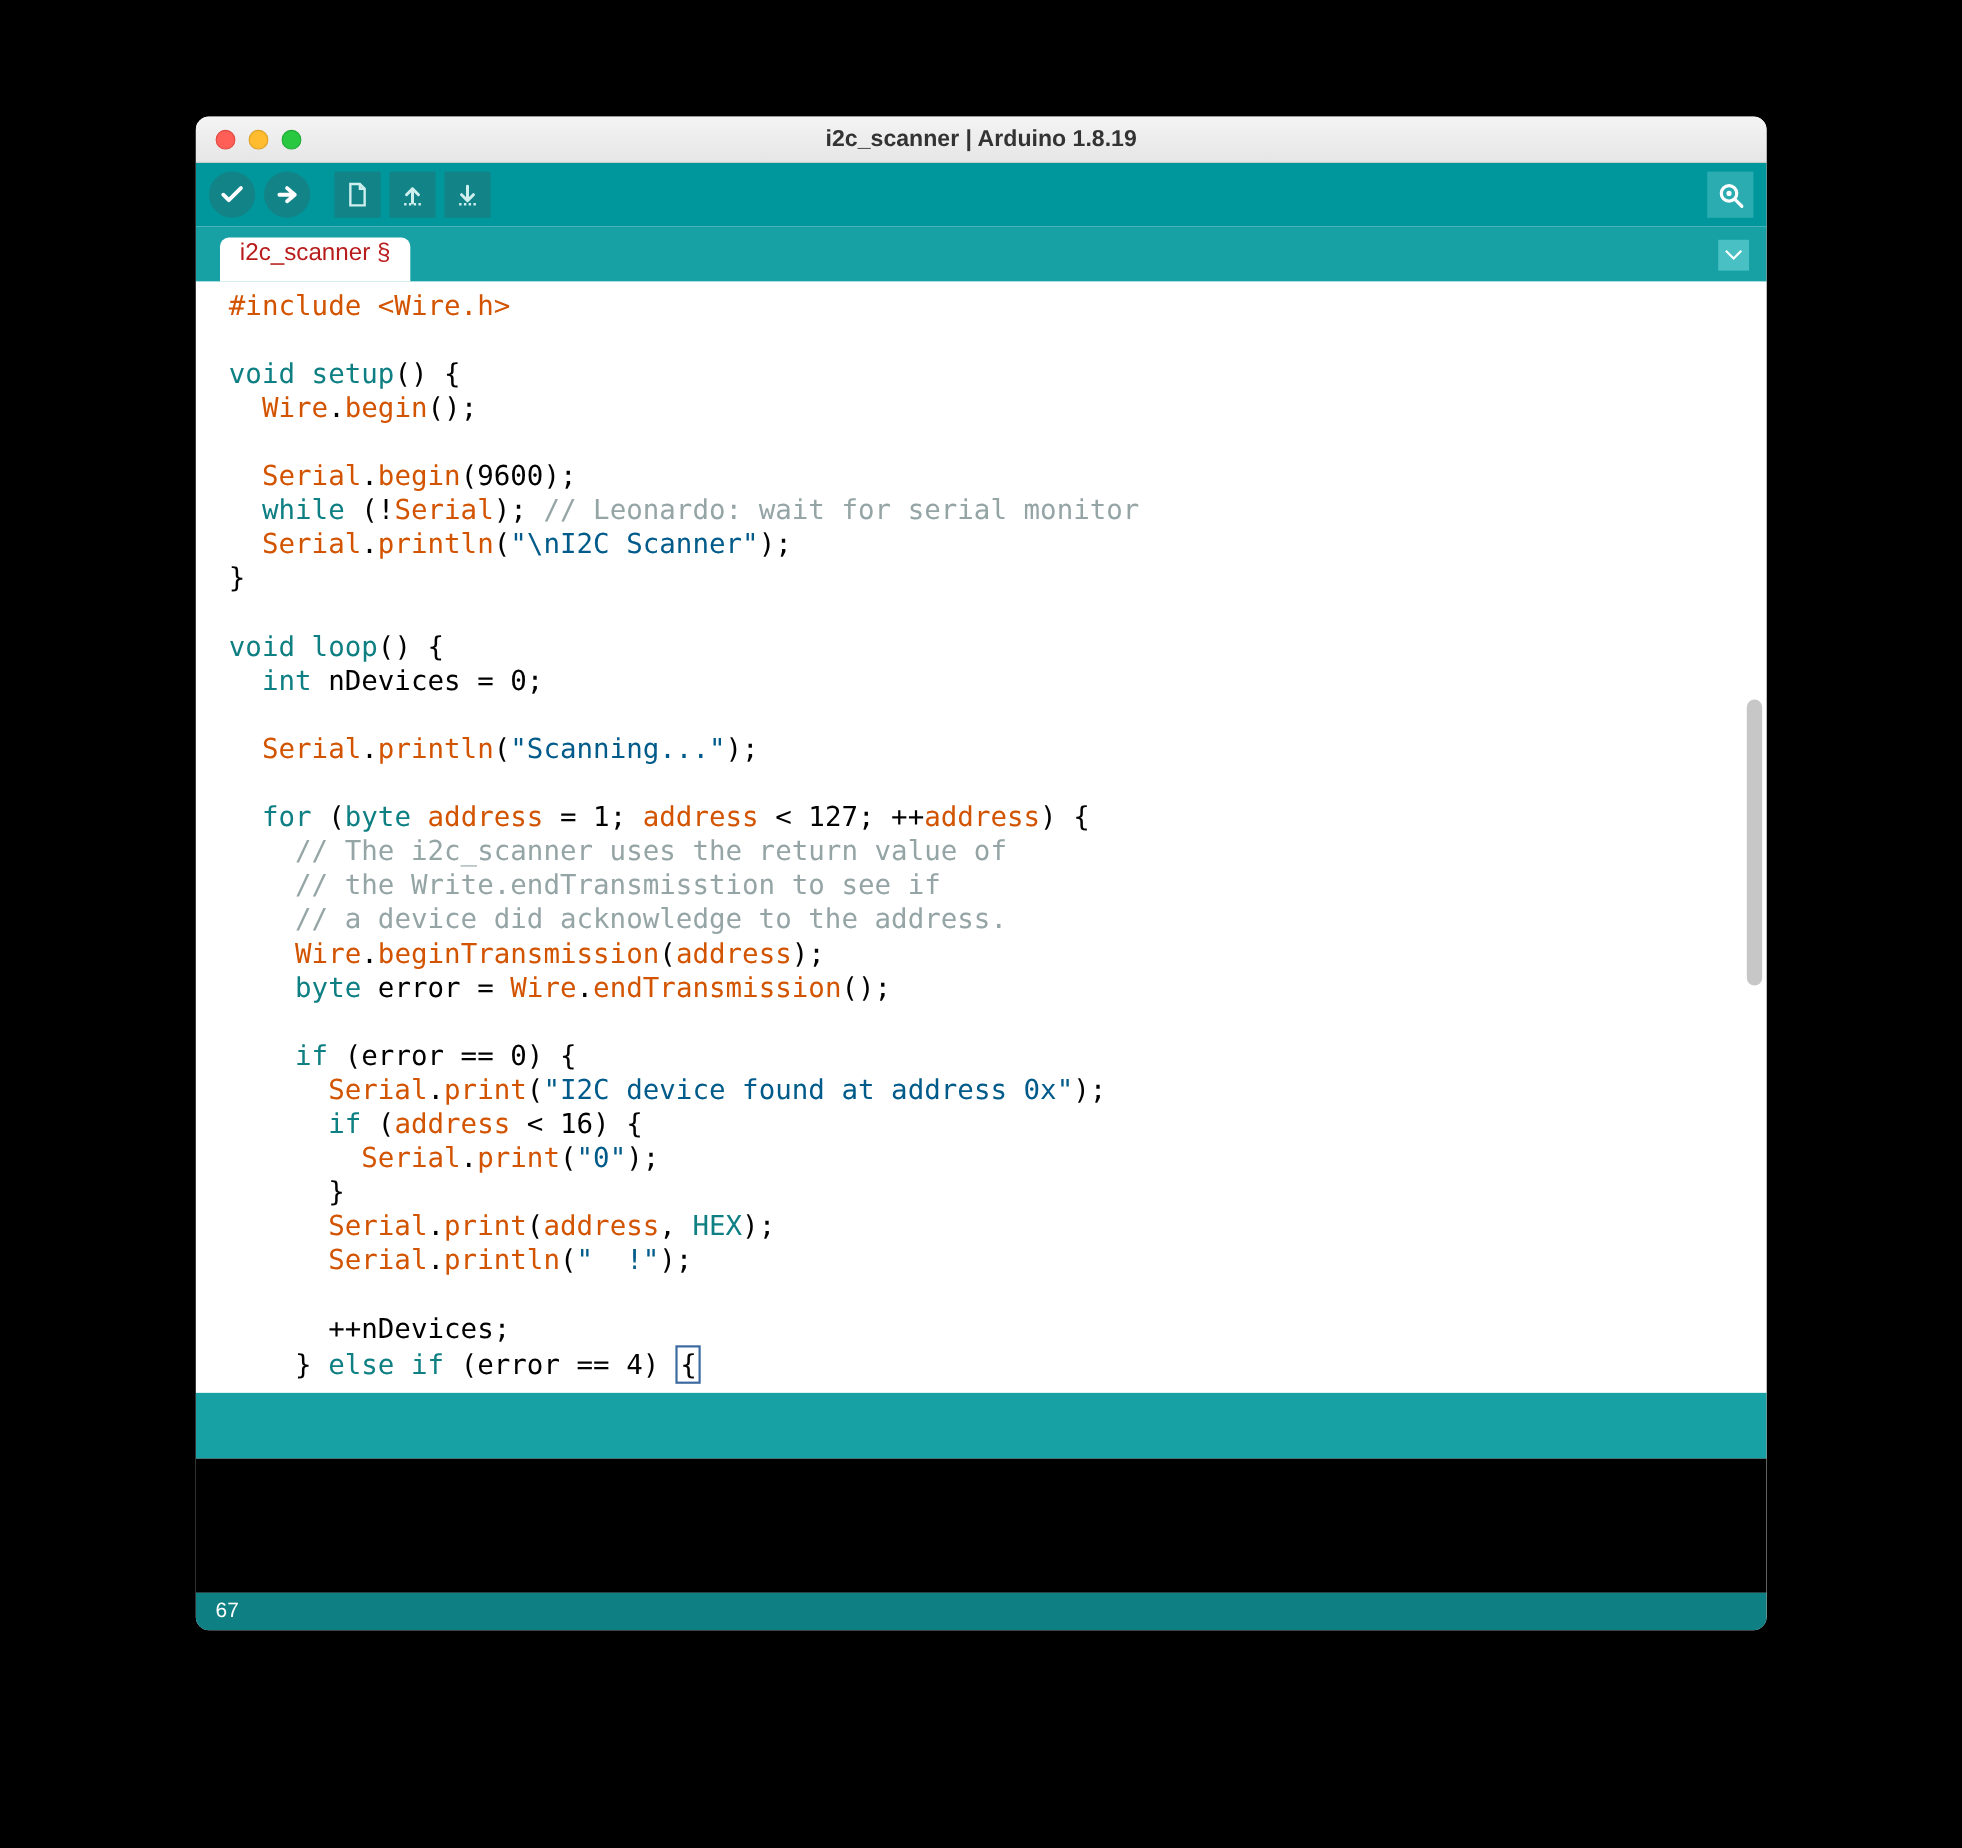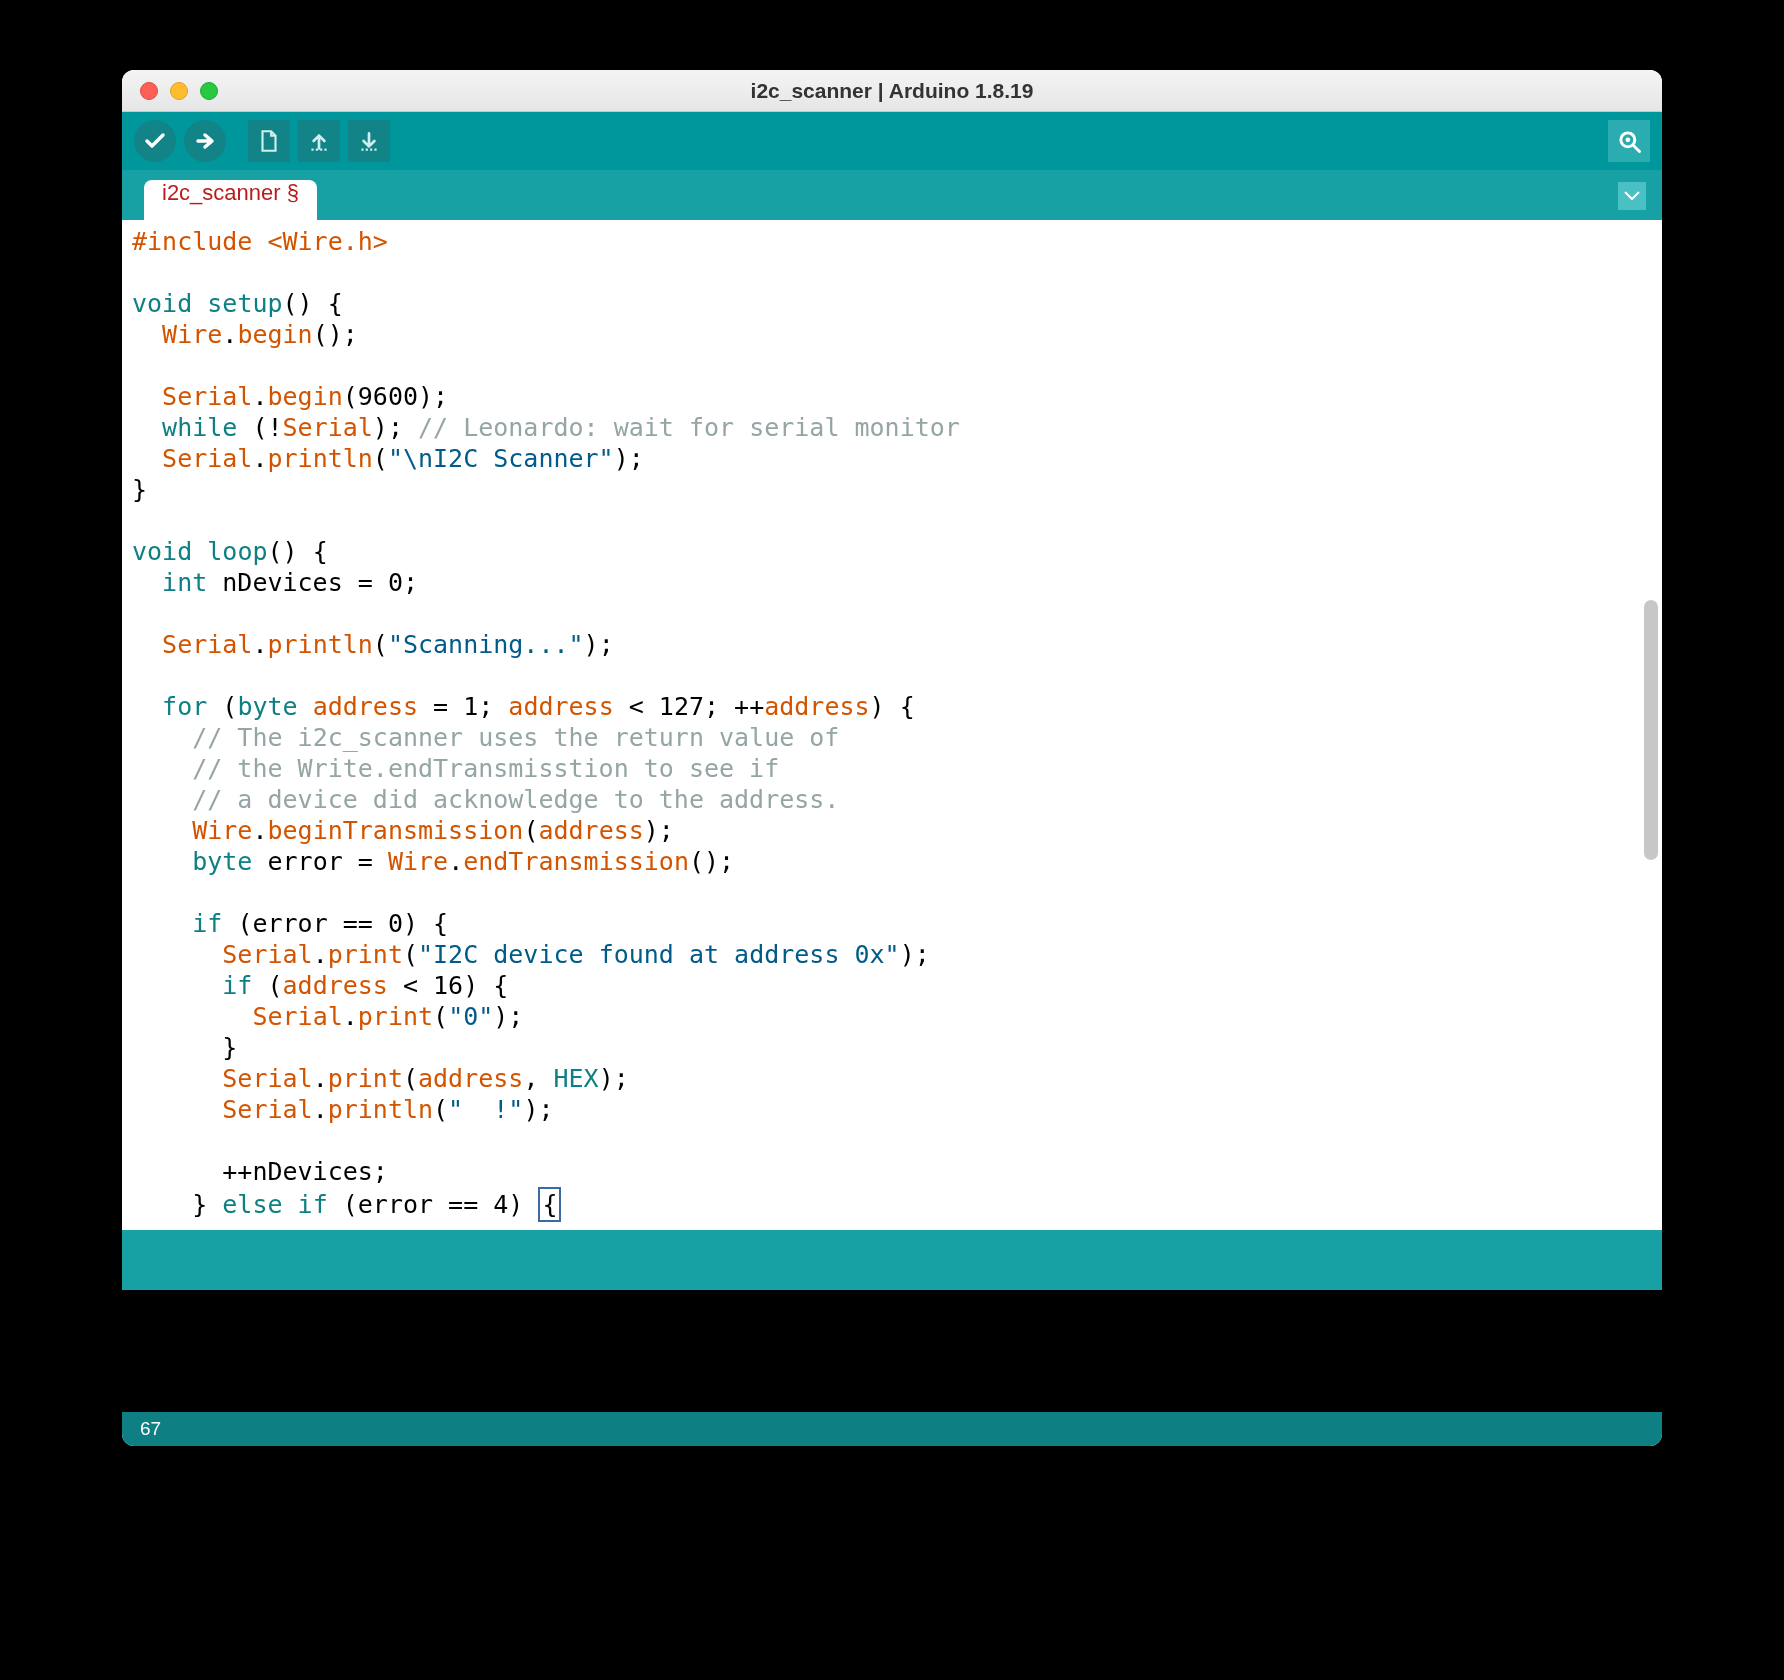--- a/index.html
+++ b/index.html
@@ -6,22 +6,22 @@
   body {
     background: #000;
     width: 1784px;
     height: 1680px;
     font-family: -apple-system, "Helvetica Neue", Arial, sans-serif;
     display: flex;
     align-items: flex-start;
     justify-content: center;
   }
   .window {
-    width: 1540px;
-    margin-top: 70px;
+    width: 1428px;
+    margin-top: 106px;
     background: #fff;
     border-radius: 12px;
     overflow: hidden;
     box-shadow: 0 30px 80px rgba(0,0,0,0.6);
   }
   .titlebar {
     height: 42px;
     background: linear-gradient(#f4f4f4, #e6e6e6);
     border-bottom: 1px solid #c9c9c9;
     display: flex;
@@ -97,20 +97,21 @@
     width: 28px; height: 28px;
     background: #49c0c4;
     display: flex; align-items: center; justify-content: center;
     cursor: pointer;
   }
   .editor-wrap {
     position: relative;
     height: 1010px;
     background: #fff;
     overflow: hidden;
+    padding-left: 20px;
   }
   .editor {
     font-family: "Menlo","Monaco","Consolas",monospace;
     font-size: 25px;
     line-height: 31px;
     padding: 6px 10px;
     white-space: pre;
     color: #000;
   }
   .kw    { color: #0e7f83; }

